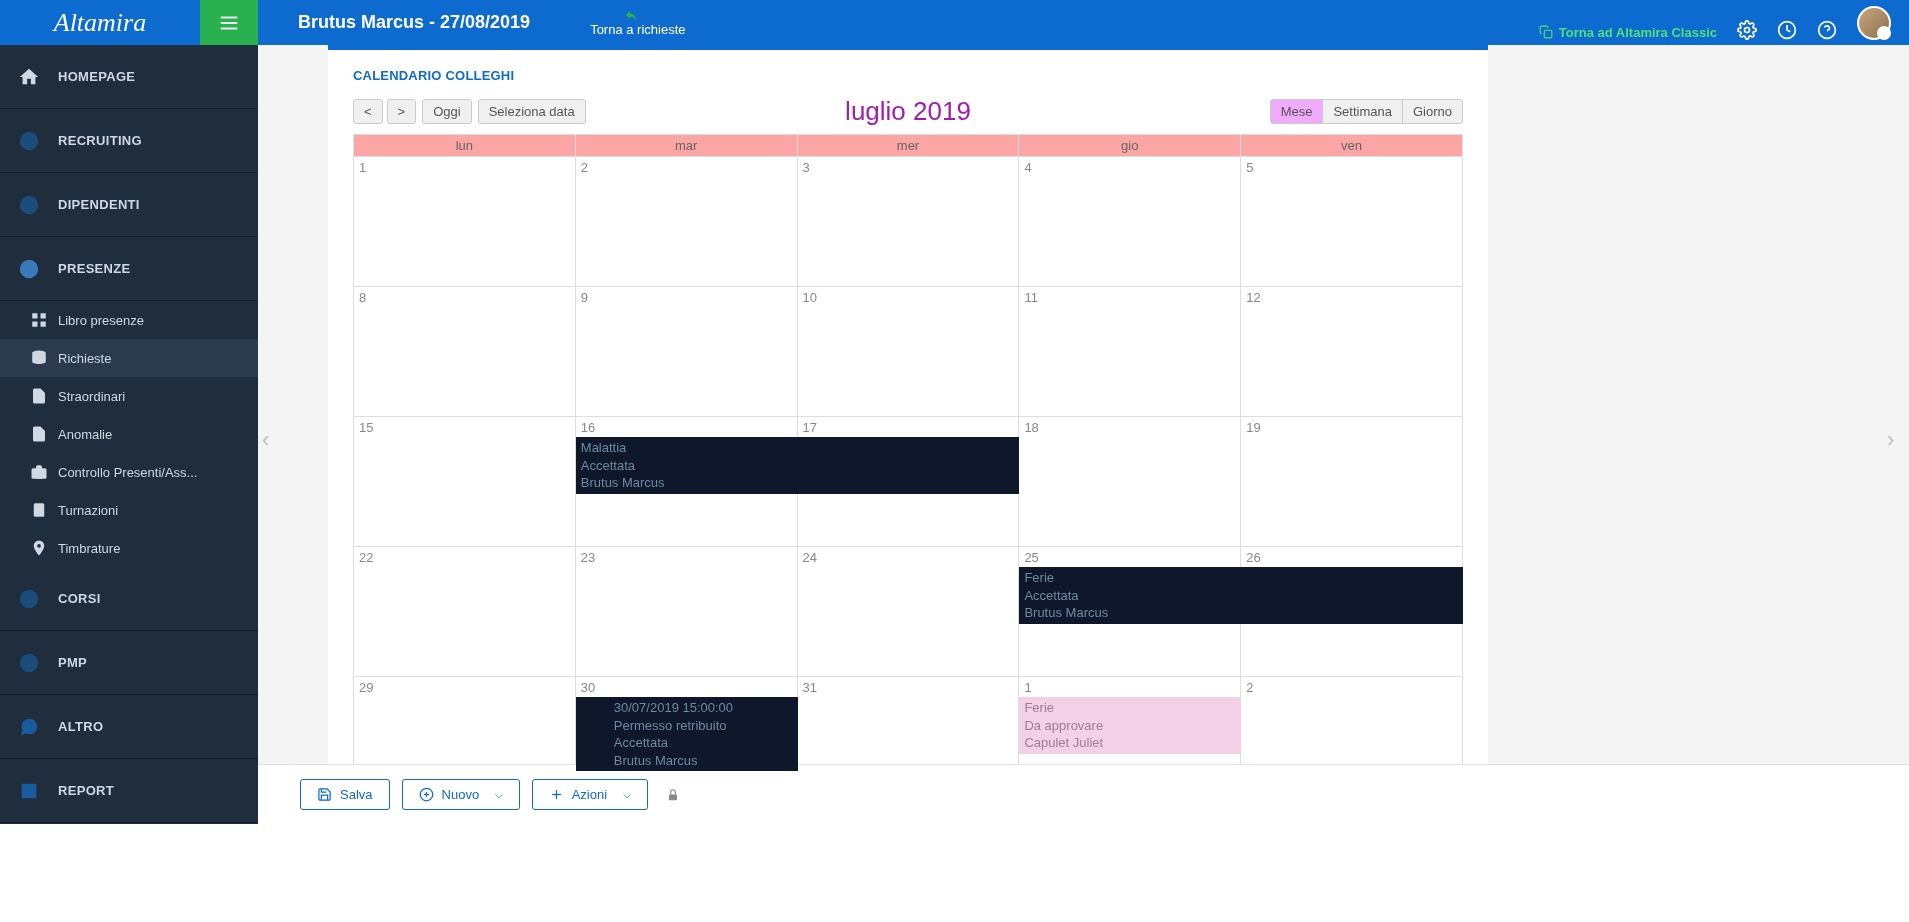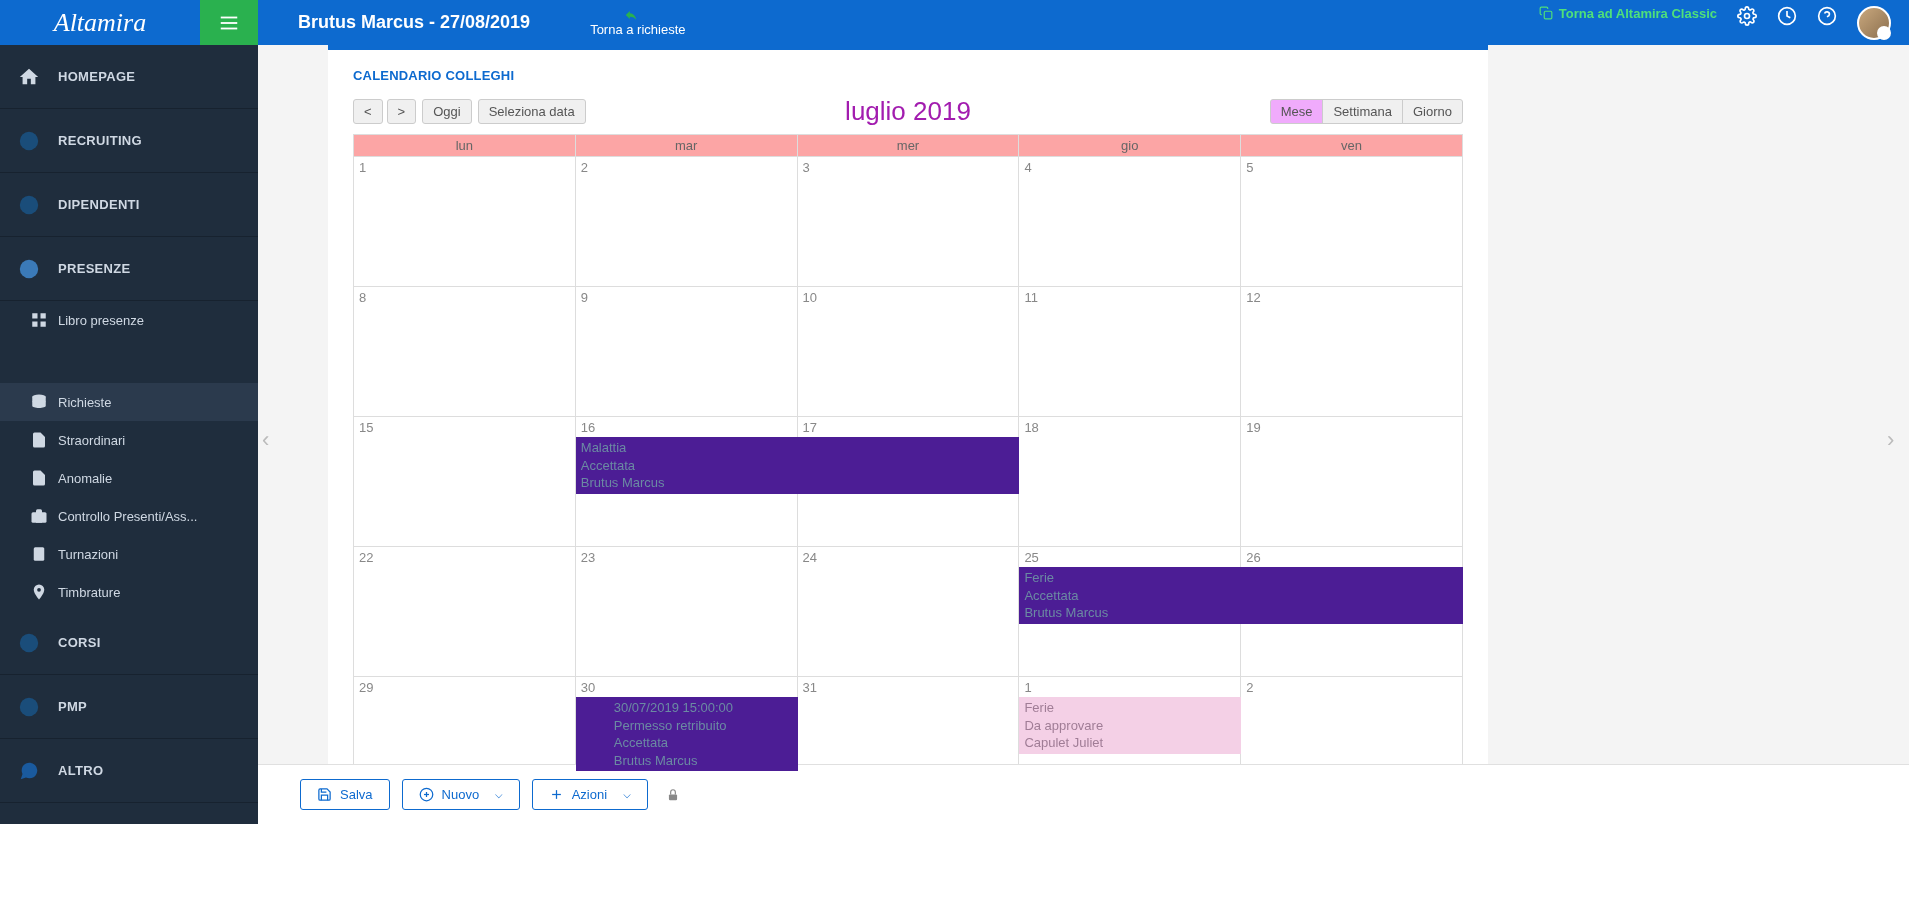--- a/index.html
+++ b/index.html
@@ -7,31 +7,31 @@
 .app { width:1909px; height:824px; position:relative; transform-origin:0 0; }
 
 
 .hdr { height:45px; background:#0d6acf; color:#fff; display:flex; align-items:center; position:relative; }
 .logo { width:200px; height:45px; display:flex; align-items:center; justify-content:center; font-family:Georgia,serif; font-size:26px; font-style:italic; }
 .burger { width:58px; height:45px; background:#2ab14f; display:flex; align-items:center; justify-content:center; cursor:pointer; }
 .burger svg { width:22px; height:22px; }
 .title { font-weight:600; font-size:18px; margin-left:40px; }
 .backlink { display:flex; align-items:center; margin-left:60px; font-size:13px; cursor:pointer;flex-direction:column; }
 .backlink svg { margin-right:14px; }
-.hdr-right { position:absolute; right:18px; display:flex; align-items:flex-start; gap:20px; }
+.hdr-right { position:absolute; right:18px; display:flex; align-items:flex-end; gap:20px; }
 .classic { color:#4fe07a; font-size:13px; font-weight:600; display:flex; align-items:center; gap:6px; cursor:pointer; }
 .hico { width:20px; height:20px; cursor:pointer; }
 .avatar { width:34px; height:34px; border-radius:50%; background:linear-gradient(135deg,#c9a87e,#8b6f4e); position:relative; border:2px solid #fff; cursor:pointer; }
 .avatar::after { content:""; position:absolute; bottom:-2px; right:-2px; width:14px; height:14px; background:#fff; border-radius:50%; display:flex; align-items:center; justify-content:center; font-size:8px; color:#666; }
 
 
 .sidebar { position:absolute; top:45px; left:0; width:258px; height:877px; background:#1f2d3d; color:#cfd8e3; }
 .side-item { display:flex; align-items:center; height:64px; padding-left:18px; border-bottom:1px solid #17222f; cursor:pointer; font-size:13px; font-weight:700; letter-spacing:.3px; }
 .side-item.sub { height:38px; font-weight:400; font-size:13px; padding-left:58px; border:none; position:relative; letter-spacing:0; }
-.side-item.sub.active { background:#2b3a4d;margin-top:44px; }
+.side-item.sub.active { background:#2b3a4d; }
 .side-item svg,.side-item .sico { width:22px; height:22px; margin-right:18px; flex-shrink:0; }
 .side-item.sub .sico { width:18px; height:18px; margin-right:10px; position:absolute; left:30px; }
 
 
 .main { position:absolute; top:45px; left:258px; right:0; bottom:0; background:#f4f4f4; overflow:hidden; }
 .panel { position:absolute; top:0; left:70px; width:1160px; background:#fff; padding:20px 25px 25px; }
 .panel-top { height:5px; background:#0d6acf; margin:-20px -25px 18px; }
 .sec-title { color:#0d6acf; font-size:13px; font-weight:700; letter-spacing:.2px; margin-bottom:16px; }
 
 .cal-tools { display:flex; align-items:center; margin-bottom:10px; position:relative; }
@@ -45,21 +45,21 @@
 .view-g .cbtn.active { background:#f0abfc; }
 
 .calendar { border:1px solid #ddd; border-right:none; }
 .cal-head { display:grid; grid-template-columns:repeat(5,1fr); }
 .cal-head div { border-right:1px solid #ddd; text-align:center; font-size:13px; color:#666; padding:3px 0; background:#fca5a5; }
 .cal-body { }
 .cal-row { display:grid; grid-template-columns:repeat(5,1fr); position:relative; }
 .cal-cell { border-right:1px solid #ddd; border-top:1px solid #ddd; height:130px; padding:3px 5px; font-size:13px; color:#888; position:relative; }
 .cal-row:last-child .cal-cell { height:30px; }
 .cal-row:nth-child(1) .cal-cell { height:130px; }
-.event { position:absolute; background:#4c1d95; color:#6b8aa3; font-size:13px; padding:2px 5px; line-height:1.35; z-index:2; }
+.event { position:absolute; background:#0f172a; color:#6b8aa3; font-size:13px; padding:2px 5px; line-height:1.35; z-index:2; }
 .event.pink { background:#f4d0e6; color:#a07d96; }
 
 
 .actbar { position:absolute; left:258px; right:0; bottom:0; height:60px; background:#fff; border-top:1px solid #e0e0e0; display:flex; align-items:center; padding-left:42px; gap:12px; }
 .abtn { border:1px solid #0d6acf; color:#0d6acf; background:#fff; border-radius:3px; padding:7px 16px; font-size:13px; display:flex; align-items:center; gap:8px; cursor:pointer; }
 .abtn.drop::after { content:"⌵"; font-size:10px; margin-left:8px; color:#0d6acf; }
 .lock { color:#888; margin-left:6px; }
 
 .chev-side { position:absolute; top:420px; width:20px; height:40px; color:#bbb; font-size:22px; cursor:pointer; display:flex; align-items:center; }
 .chev-side.left { left:262px; }

